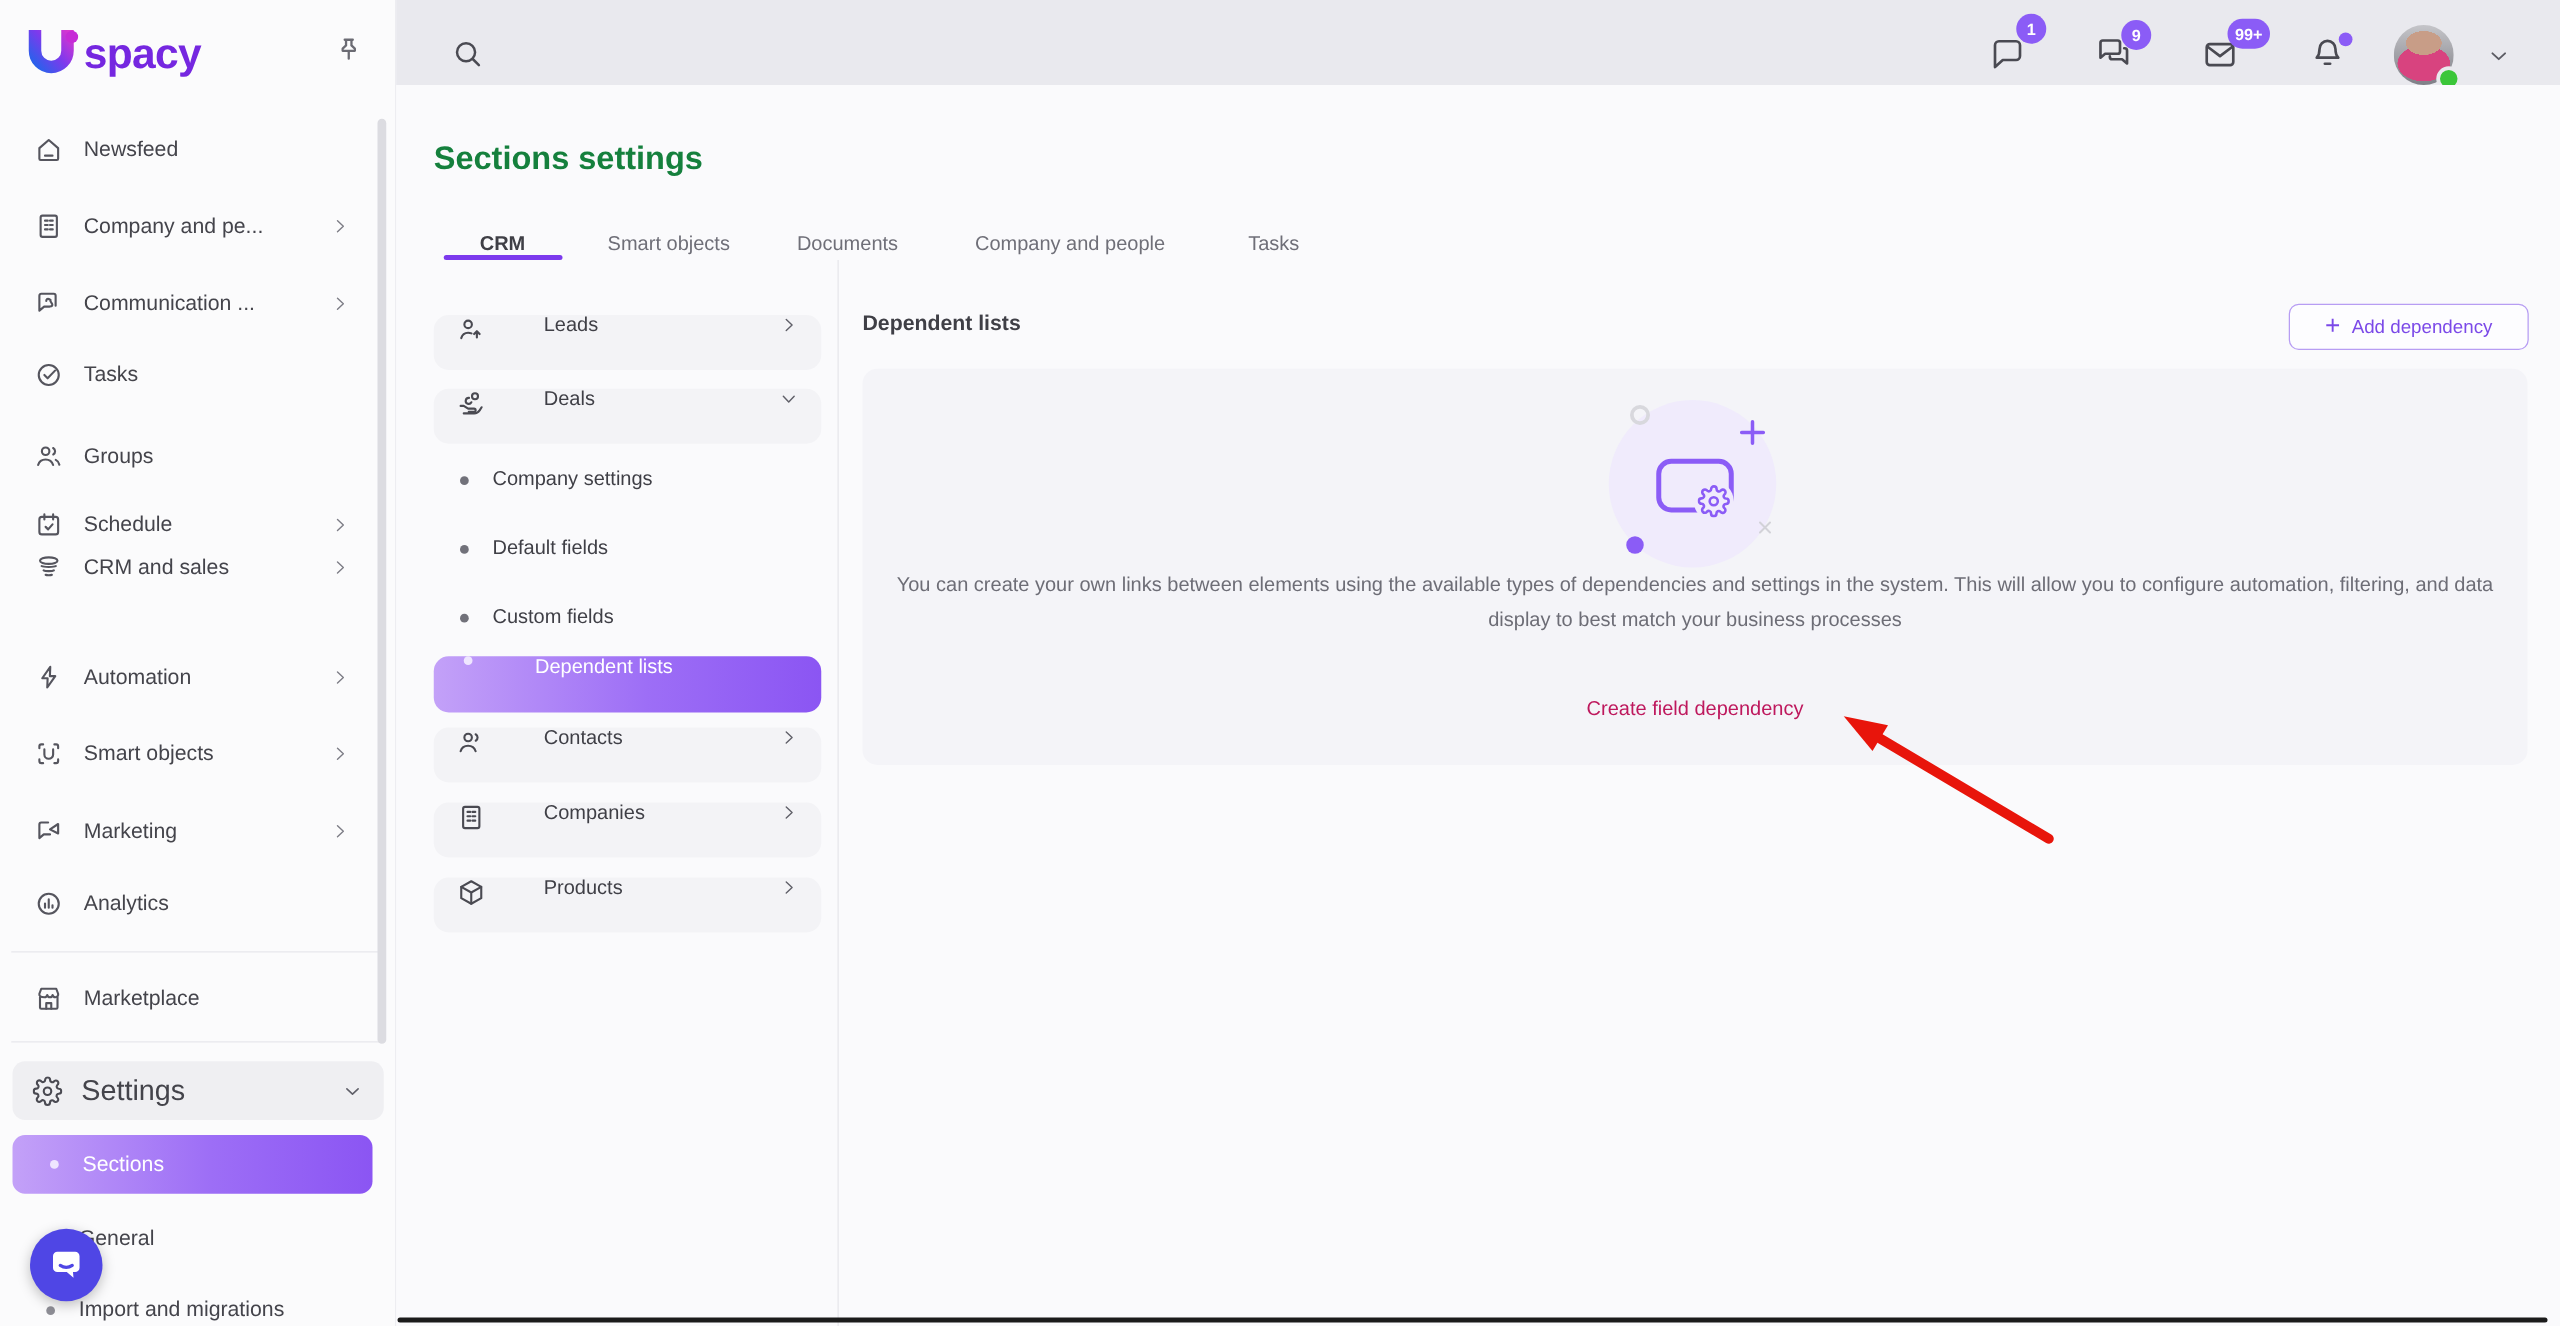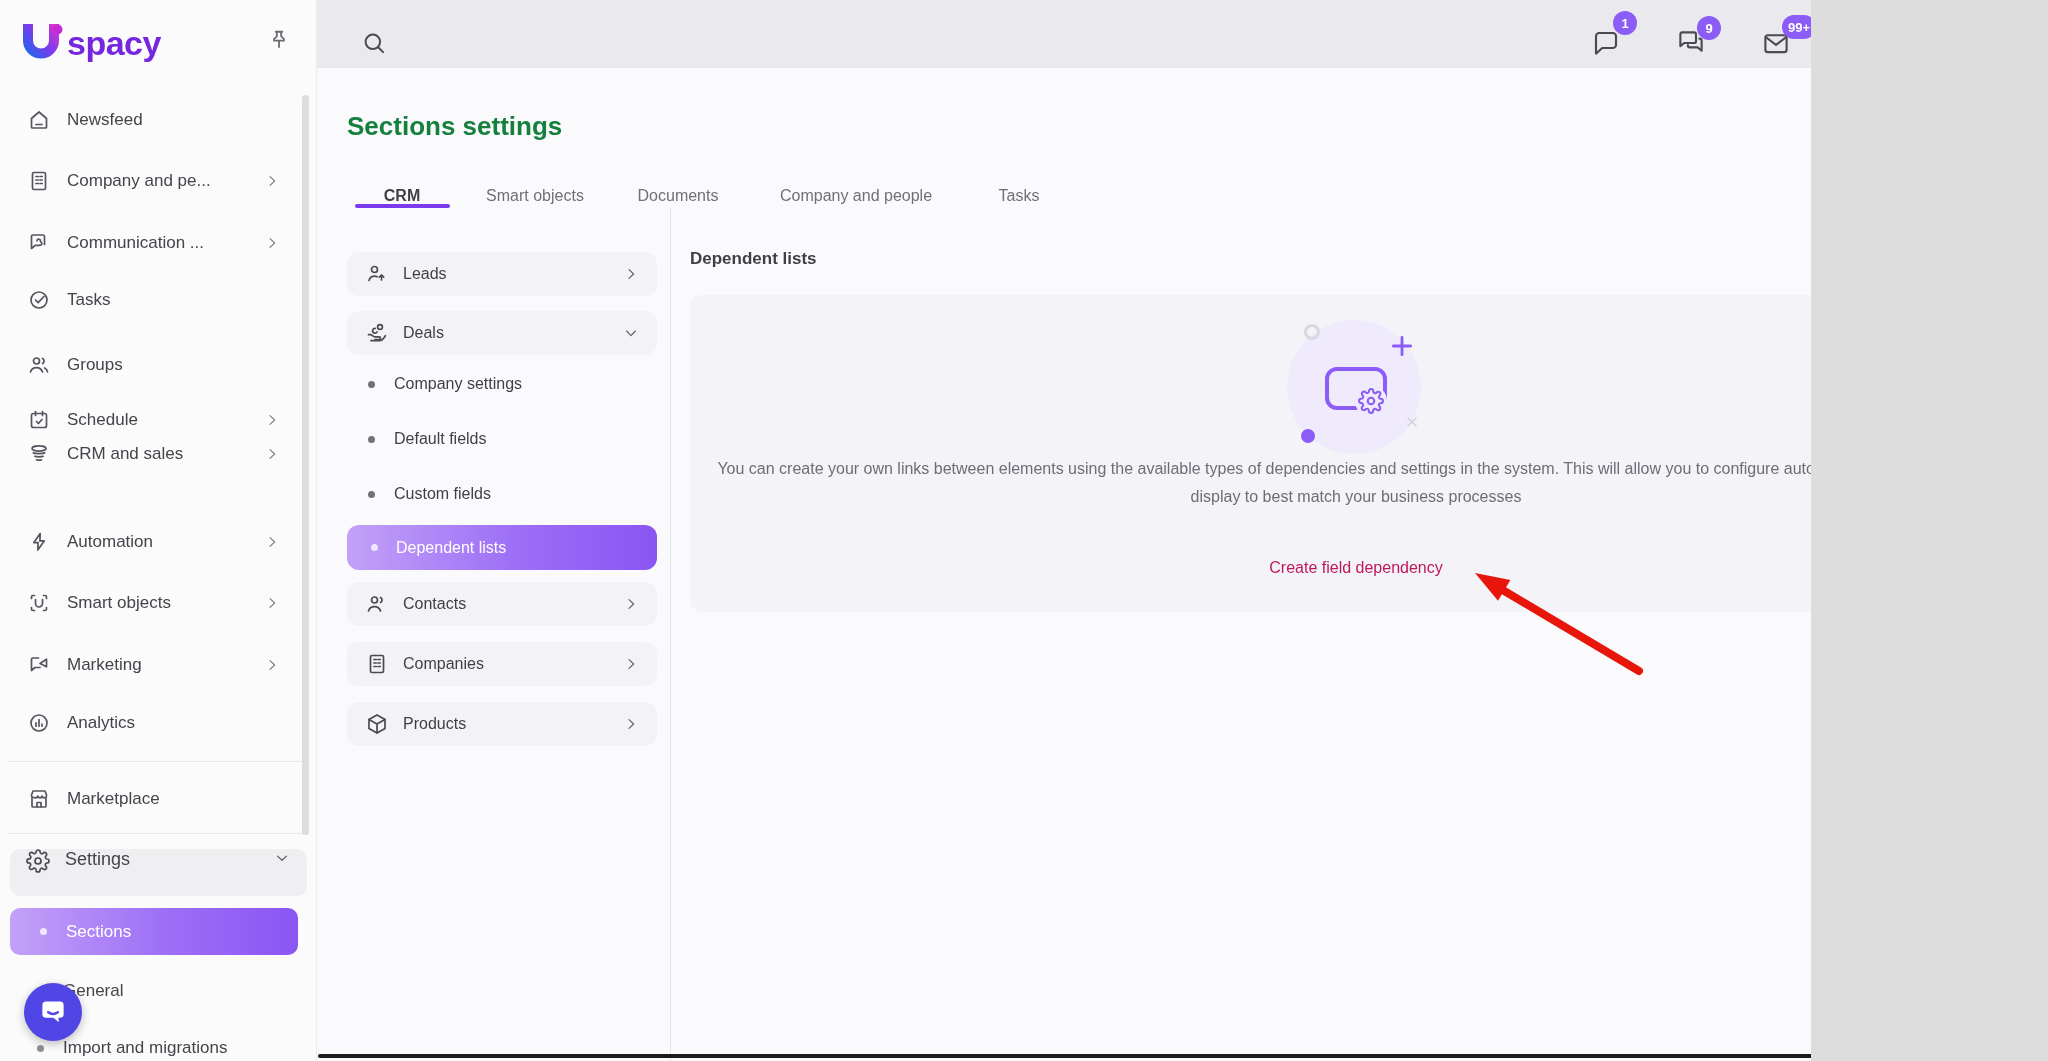--- a/index.html
+++ b/index.html
@@ -1,29 +1,29 @@
 <!DOCTYPE html>
 <html><head>
 <meta charset="utf-8">
 <style>
   html,body{margin:0;padding:0;background:#ddd;}
-  .screen{position:relative;width:1811px;height:1061px;background:#fafafc;
+  .screen{position:relative;width:2048px;height:1061px;background:#fafafc;
     font-family:"Liberation Sans",sans-serif;overflow:hidden;color:#44444b;}
   .ic{display:inline-flex;align-items:center;justify-content:center;}
   .ic svg{fill:none;stroke:currentColor;stroke-width:1.7;stroke-linecap:round;stroke-linejoin:round;}
   
   .sidebar{position:absolute;left:0;top:0;width:317px;height:100%;background:#fbfbfc;border-right:1px solid #ededf1;box-sizing:border-box;}
   .logo{position:absolute;left:18px;top:20px;display:flex;align-items:center;cursor:pointer;}
   .logo-text{font-size:34px;font-weight:bold;color:#7527e0;letter-spacing:-.5px;margin-left:3px;}
   .pin-btn{position:absolute;left:262px;top:24px;width:34px;height:34px;background:none;border:none;color:#6b6b73;cursor:pointer;padding:0;}
   .snav{position:absolute;left:0;width:300px;height:44px;display:flex;align-items:center;padding:0 20px 0 27px;box-sizing:border-box;font-size:17px;color:#44444b;cursor:pointer;}
   .snav .nicon{width:24px;height:24px;color:#55555e;margin-right:16px;flex:none;}
   .snav .chev{margin-left:auto;width:16px;height:16px;color:#7d7d86;}
   .sdiv{position:absolute;left:9px;width:298px;height:1px;background:#e8e8ec;}
-  .settings-pill{position:absolute;left:10px;top:849px;width:297px;height:47px;border-radius:10px;background:#efeff2;display:flex;padding:0 16px;box-sizing:border-box;font-size:18px;cursor:pointer;}
+  .settings-pill{position:absolute;left:10px;top:849px;width:297px;height:47px;border-radius:10px;background:#efeff2;display:flex;align-items:center;padding:0 16px;box-sizing:border-box;font-size:23px;cursor:pointer;}
   .settings-pill .nicon{width:24px;height:24px;color:#4a4a52;margin-right:15px;}
   .settings-pill .chev{margin-left:auto;width:18px;height:18px;color:#5f5f68;}
   .sections-pill{position:absolute;left:10px;top:908px;width:288px;height:47px;border-radius:10px;
     background:linear-gradient(90deg,#c3a1f8 0%,#9d6ef6 55%,#8b55f3 100%);
     display:flex;align-items:center;color:#fff;font-size:17px;cursor:pointer;}
   .sections-pill .bdot{width:7px;height:7px;border-radius:50%;background:#efe6ff;margin:0 19px 0 30px;}
   .schild{position:absolute;left:0;width:300px;height:26px;display:flex;align-items:center;font-size:17px;color:#44444b;cursor:pointer;}
   .schild .bdot{width:7px;height:7px;border-radius:50%;background:#8e8e96;margin:0 19px 0 37px;flex:none;}
   .scrollbar{position:absolute;left:302px;top:95px;width:7px;height:740px;border-radius:4px;background:#dcdce1;}
   
@@ -40,21 +40,21 @@
   .online-dot{position:absolute;left:1632px;top:53px;width:14px;height:14px;border-radius:50%;background:#3bc639;border:3px solid #e9e9ee;box-sizing:content-box;}
   
   .content{position:absolute;left:317px;top:68px;right:0;bottom:0;background:#fafafc;}
   .page-title{position:absolute;left:30px;top:43px;margin:0;font-size:26px;font-weight:600;color:#15803d;}
   .tab{position:absolute;top:119px;transform:translateX(-50%);font-size:16px;color:#6f6f78;cursor:pointer;white-space:nowrap;}
   .tab.active{color:#3f3f46;font-weight:600;}
   .tab-underline{position:absolute;left:38px;top:136px;width:95px;height:4px;border-radius:3px;background:#7c3aed;}
   .vdiv{position:absolute;left:353px;top:140px;bottom:0;width:1px;background:#e6e6ea;}
   
   .pill{position:absolute;left:30px;width:310px;height:44px;border-radius:12px;background:#f3f3f6;
-    display:flex;align-items:center;padding:0 18px;box-sizing:border-box;font-size:16px;color:#3f3f46;cursor:pointer;}
+    display:flex;padding:0 18px;box-sizing:border-box;font-size:16px;color:#3f3f46;cursor:pointer;gap:32px;}
   .pill .nicon{width:24px;height:24px;color:#4a4a52;margin-right:14px;flex:none;}
   .pill .chev{margin-left:auto;width:16px;height:16px;color:#5f5f68;}
   .pill.selected{background:linear-gradient(90deg,#c3a1f8 0%,#9d6ef6 55%,#8b55f3 100%);color:#fff;height:45px;}
   .pill.selected .bdot{width:7px;height:7px;border-radius:50%;background:#efe6ff;margin:0 18px 0 6px;}
   .crm-child{position:absolute;left:30px;width:310px;height:22px;display:flex;align-items:center;font-size:16px;color:#3f3f46;cursor:pointer;}
   .crm-child .bdot{width:7px;height:7px;border-radius:50%;background:#71717a;margin:0 19px 0 21px;flex:none;}
   
   .panel-heading{position:absolute;left:373px;top:181px;margin:0;font-size:17px;font-weight:600;color:#3f3f46;}
   .add-btn{position:absolute;left:1514px;top:175px;width:192px;height:37px;border-radius:8px;border:1px solid #b79df3;
     background:#fdfdff;color:#7b49e8;font-size:15px;font-family:inherit;display:flex;align-items:center;justify-content:center;gap:9px;cursor:pointer;}

